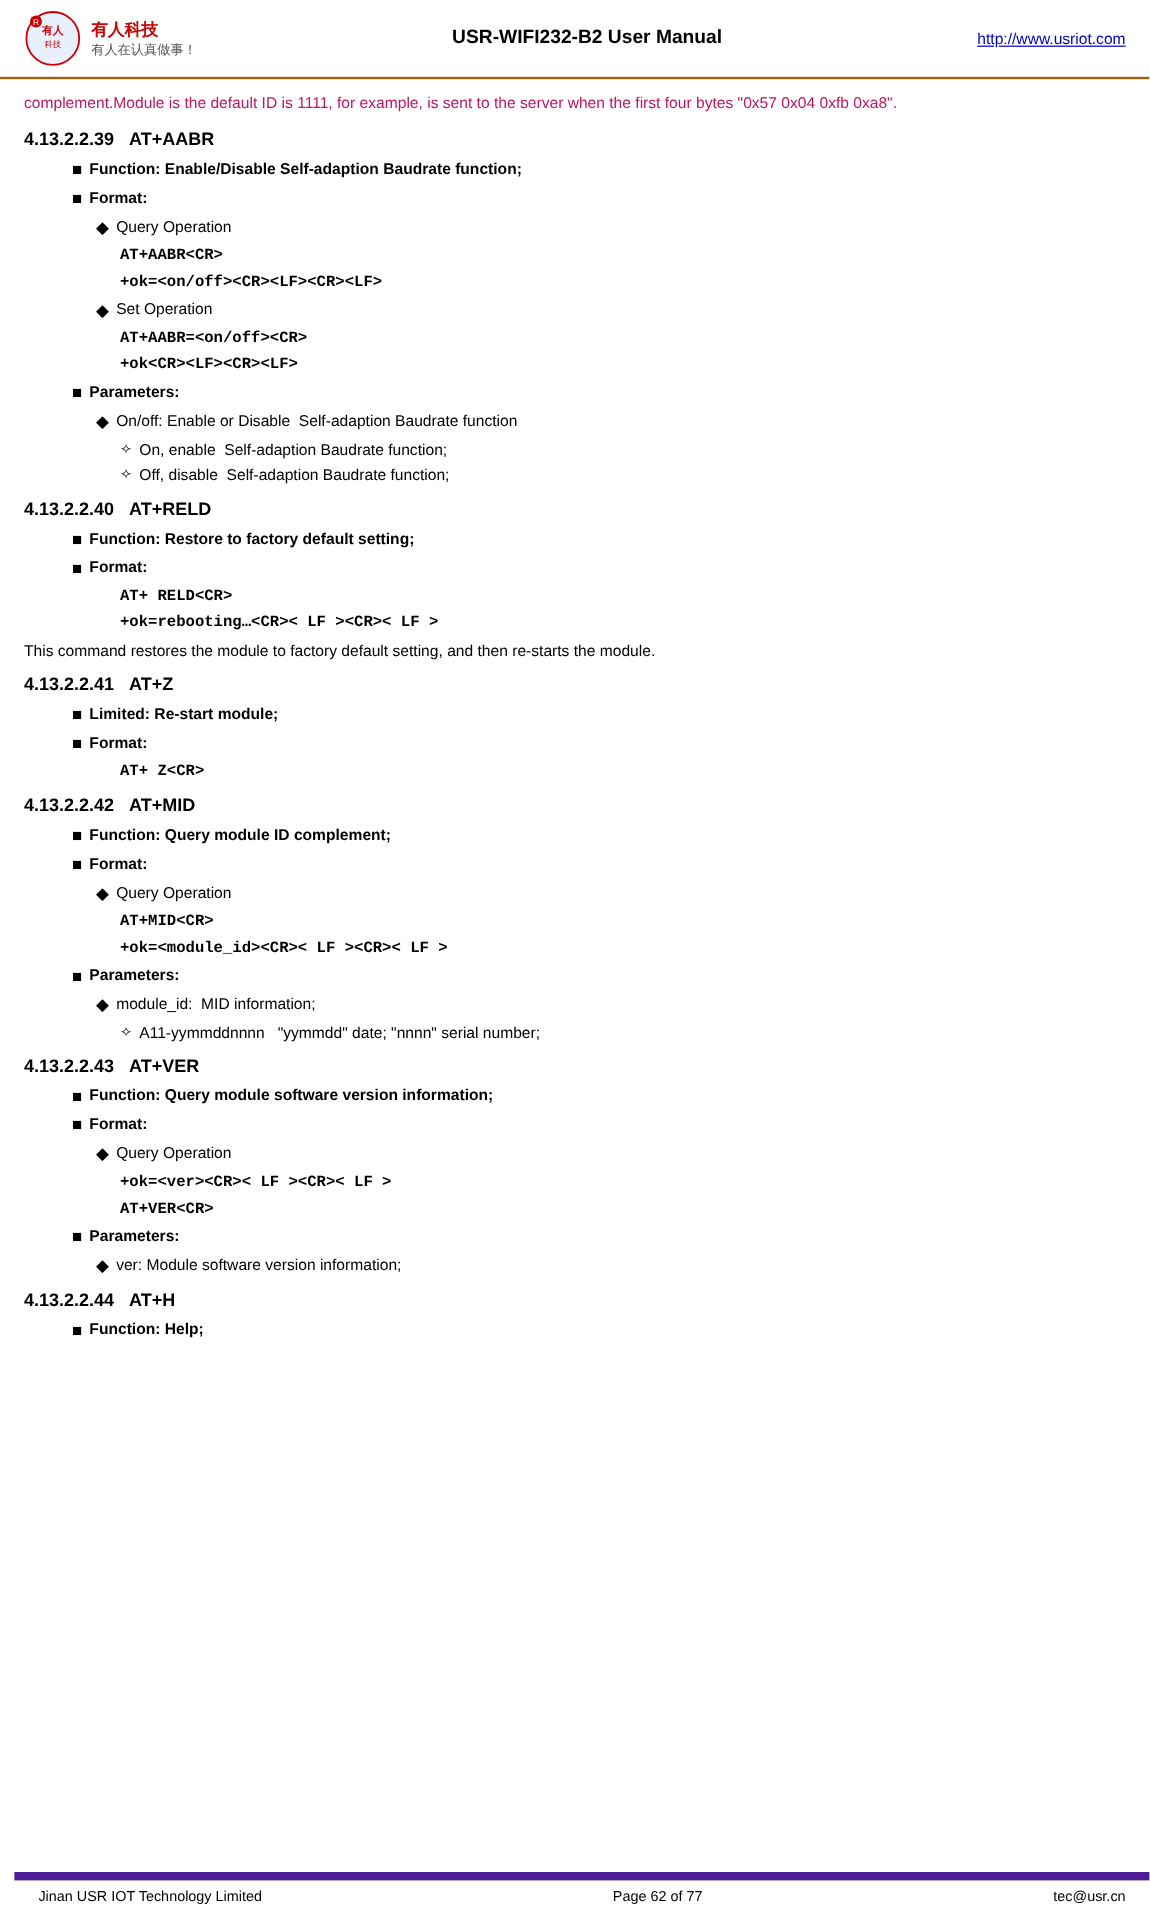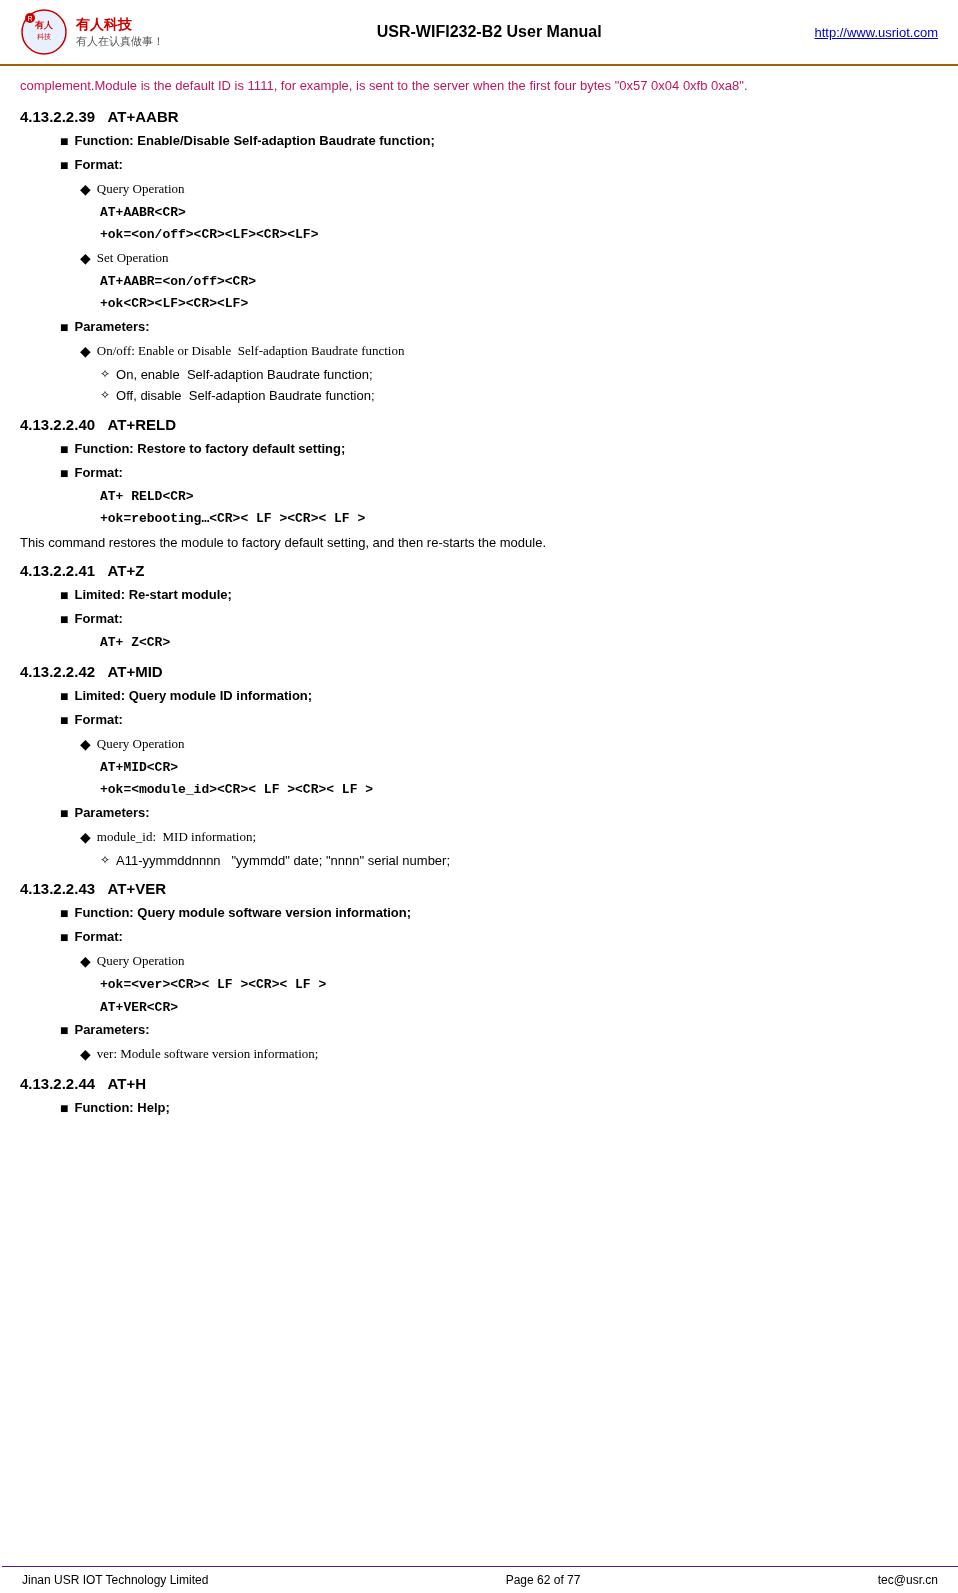--- a/index.html
+++ b/index.html
@@ -74,21 +74,20 @@
     }
     .diamond-item .diamond-marker {
       margin-right: 6px;
       font-size: 14px;
       line-height: 1.5;
       flex-shrink: 0;
       color: #000;
     }
     .diamond-item .diamond-text {
       line-height: 1.5;
-      font-family: Liberation Serif, serif;
     }
     .check-item {
       display: flex;
       align-items: flex-start;
       margin: 2px 0;
       padding-left: 80px;
     }
     .check-item .check-marker {
       margin-right: 6px;
       font-size: 12px;
@@ -108,27 +107,27 @@
       line-height: 1.5;
     }
     .plain-text {
       padding-left: 0;
       margin: 4px 0;
       line-height: 1.5;
     }
     .footer {
       position: absolute;
       bottom: 0;
-      left: 2px;
+      left: 12px;
       right: 0;
       display: flex;
       justify-content: space-between;
       align-items: center;
       padding: 6px 20px;
-      border-top: 1px solid #4c1d95;
+      border-top: 7px solid #4c1d95;
       font-size: 12px;
       color: #000;
     }
   </style>
 </head>
 <body>
 
 <div class="header">
   <div class="logo-area">
     <svg class="logo-icon" viewBox="0 0 48 48" xmlns="http://www.w3.org/2000/svg">
@@ -212,21 +211,21 @@
   </div>
   <div class="bullet-item">
     <span class="bullet-marker">■</span>
     <span class="bullet-text">Format:</span>
   </div>
   <div class="code-block">AT+ Z&lt;CR&gt;</div>
 
   <div class="section-heading">4.13.2.2.42&nbsp;&nbsp;&nbsp;AT+MID</div>
   <div class="bullet-item">
     <span class="bullet-marker">■</span>
-    <span class="bullet-text">Limited: Query module ID information;</span>
+    <span class="bullet-text">Function: Query module ID complement;</span>
   </div>
   <div class="bullet-item">
     <span class="bullet-marker">■</span>
     <span class="bullet-text">Format:</span>
   </div>
   <div class="diamond-item">
     <span class="diamond-marker">◆</span>
     <span class="diamond-text">Query Operation</span>
   </div>
   <div class="code-block">AT+MID&lt;CR&gt;</div>

